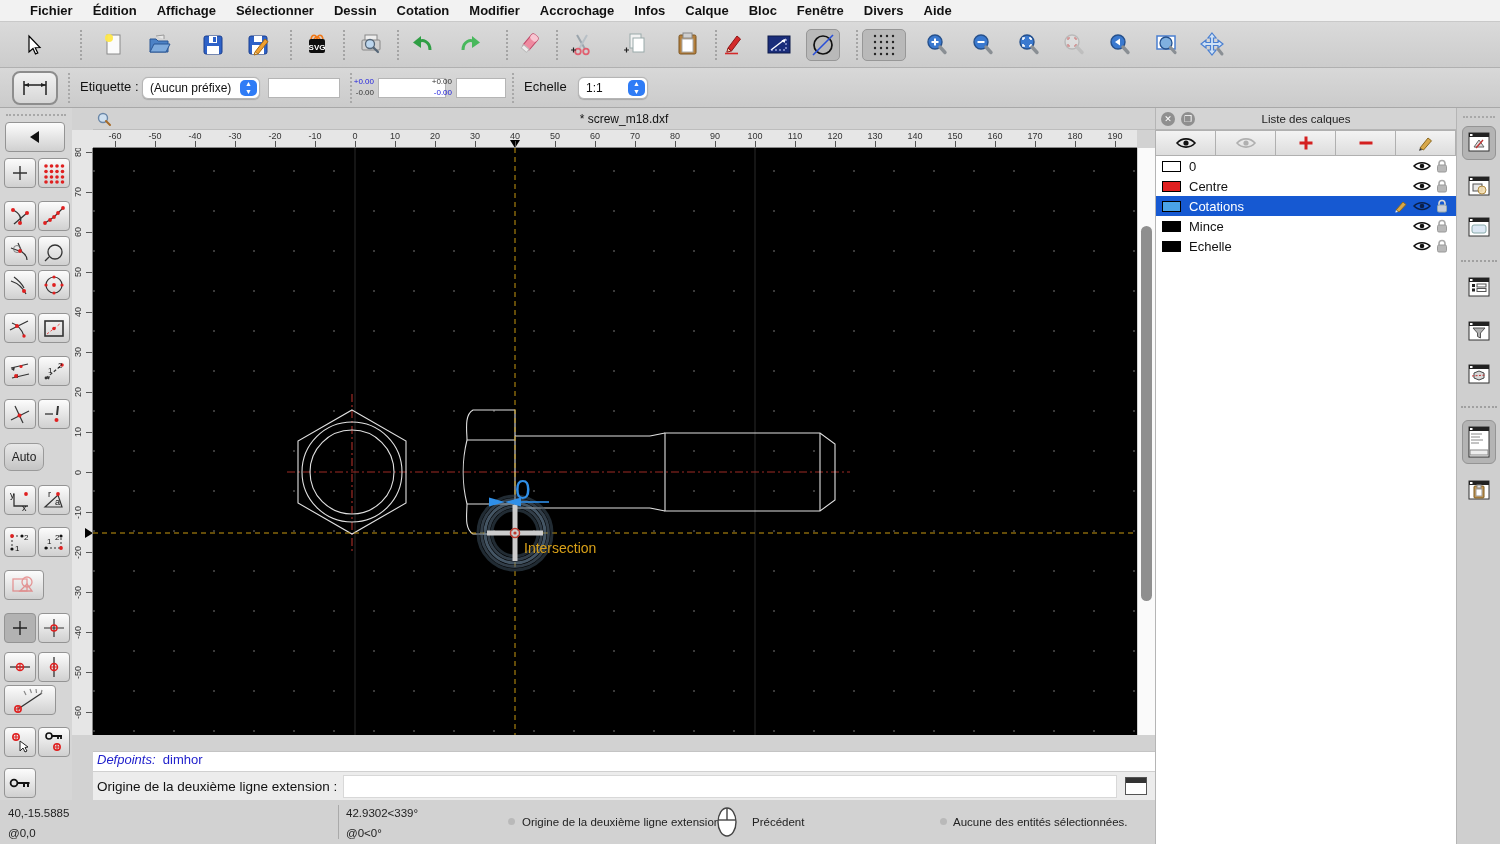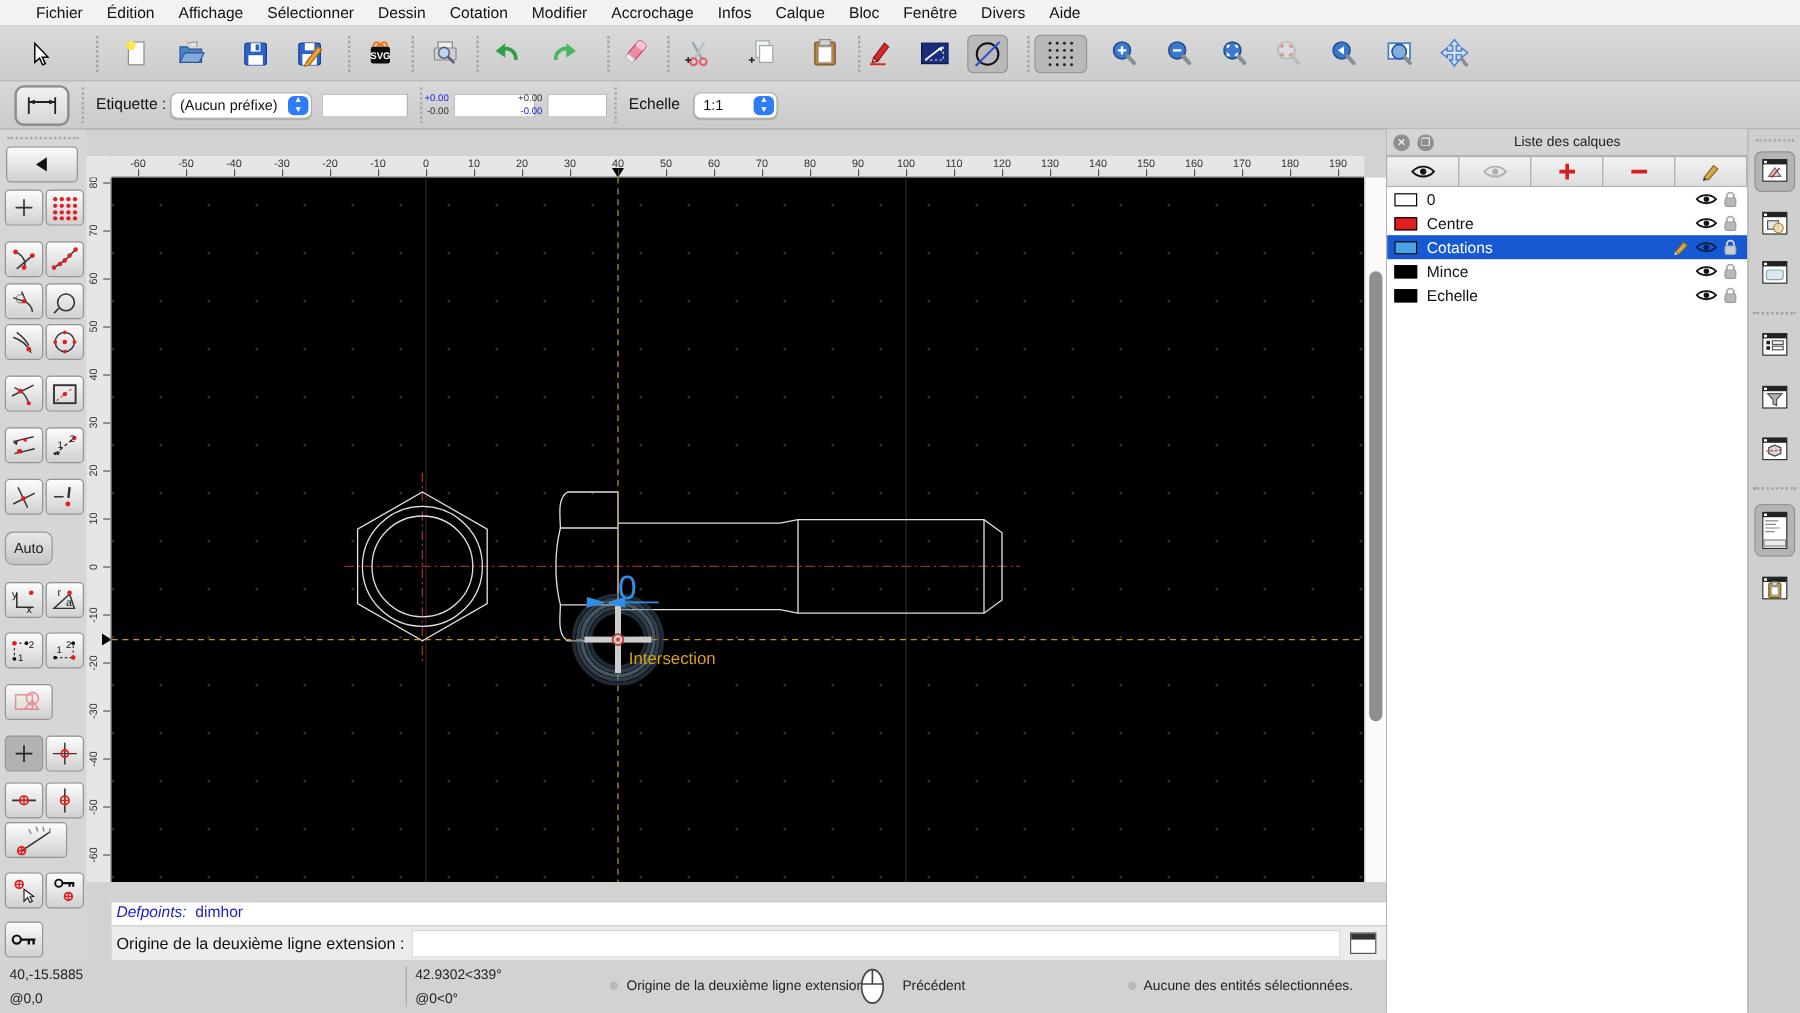--- a/index.html
+++ b/index.html
@@ -3,21 +3,21 @@
 <meta charset="utf-8">
 <style>
   * { box-sizing: border-box; margin: 0; padding: 0; }
   html,body { width:1500px; height:844px; overflow:hidden; }
   body { font-family:"Liberation Sans", sans-serif; background:#d2d2d2; }
   #app { position:absolute; left:0; top:0; width:1500px; height:844px; background:#d2d2d2; }
 
   
   #menubar { position:absolute; left:0; top:0; width:1500px; height:22px;
     background:#f2f2f2; border-bottom:1px solid #c9c9c9; display:flex; align-items:center; padding-left:20px; }
-  .menu-item { font-size:13px; color:#111; padding:0 10px; line-height:22px; white-space:nowrap; }
+  .menu-item { font-size:13px; color:#111; padding:0 10px; line-height:22px; white-space:nowrap;font-weight:bold; }
 
   
   #toolbar1 { position:absolute; left:0; top:22px; width:1500px; height:46px;
     background:linear-gradient(#dadada,#cccccc); border-bottom:1px solid #b0b0b0; }
   .tb-icon { position:absolute; top:7px; width:34px; height:32px; display:flex; align-items:center; justify-content:center; }
   .tb-icon.pressed { background:#b9b9b9; border:1px solid #979797; border-radius:5px; }
   .tb-div { position:absolute; top:8px; width:0; height:30px; border-left:2px dotted #a4a4a4; }
 
   #toolbar2 { position:absolute; left:0; top:68px; width:1500px; height:40px;
     background:linear-gradient(#d8d8d8,#cbcbcb); border-bottom:1px solid #a8a8a8; }
@@ -618,20 +618,27 @@
     </div>
 
     <div class="snap-btn" style="left:4px;top:660px">
       <svg width="24" height="22">
           <circle cx="6" cy="11" r="3.4" fill="none" stroke="#111" stroke-width="1.8"></circle>
           <path d="M9.5 11 h12 M16 11 v4 M20 11 v4" stroke="#111" stroke-width="2"></path>
         </svg>
     </div>
   </div>
 
+  <div id="tabbar">
+    <svg id="tab-app-icon" width="16" height="16">
+        <circle cx="7" cy="7" r="4.5" fill="#cfe0f0" stroke="#6a87a8" stroke-width="1.4"></circle>
+        <line x1="10" y1="10" x2="14" y2="14" stroke="#a66a28" stroke-width="2" stroke-linecap="round"></line>
+      </svg>
+    <div id="doc-title">* screw_m18.dxf</div>
+  </div>
   <div id="ruler-corner"></div>
   <div id="hruler">
     <div id="hruler-marker" style="left:422px"></div>
   <span class="hrl" style="left: 22px;">-60</span>
       <span class="htick" style="left: 22px;"></span>
       <span class="hrl" style="left: 62px;">-50</span>
       <span class="htick" style="left: 62px;"></span>
       <span class="hrl" style="left: 102px;">-40</span>
       <span class="htick" style="left: 102px;"></span>
       <span class="hrl" style="left: 142px;">-30</span>

